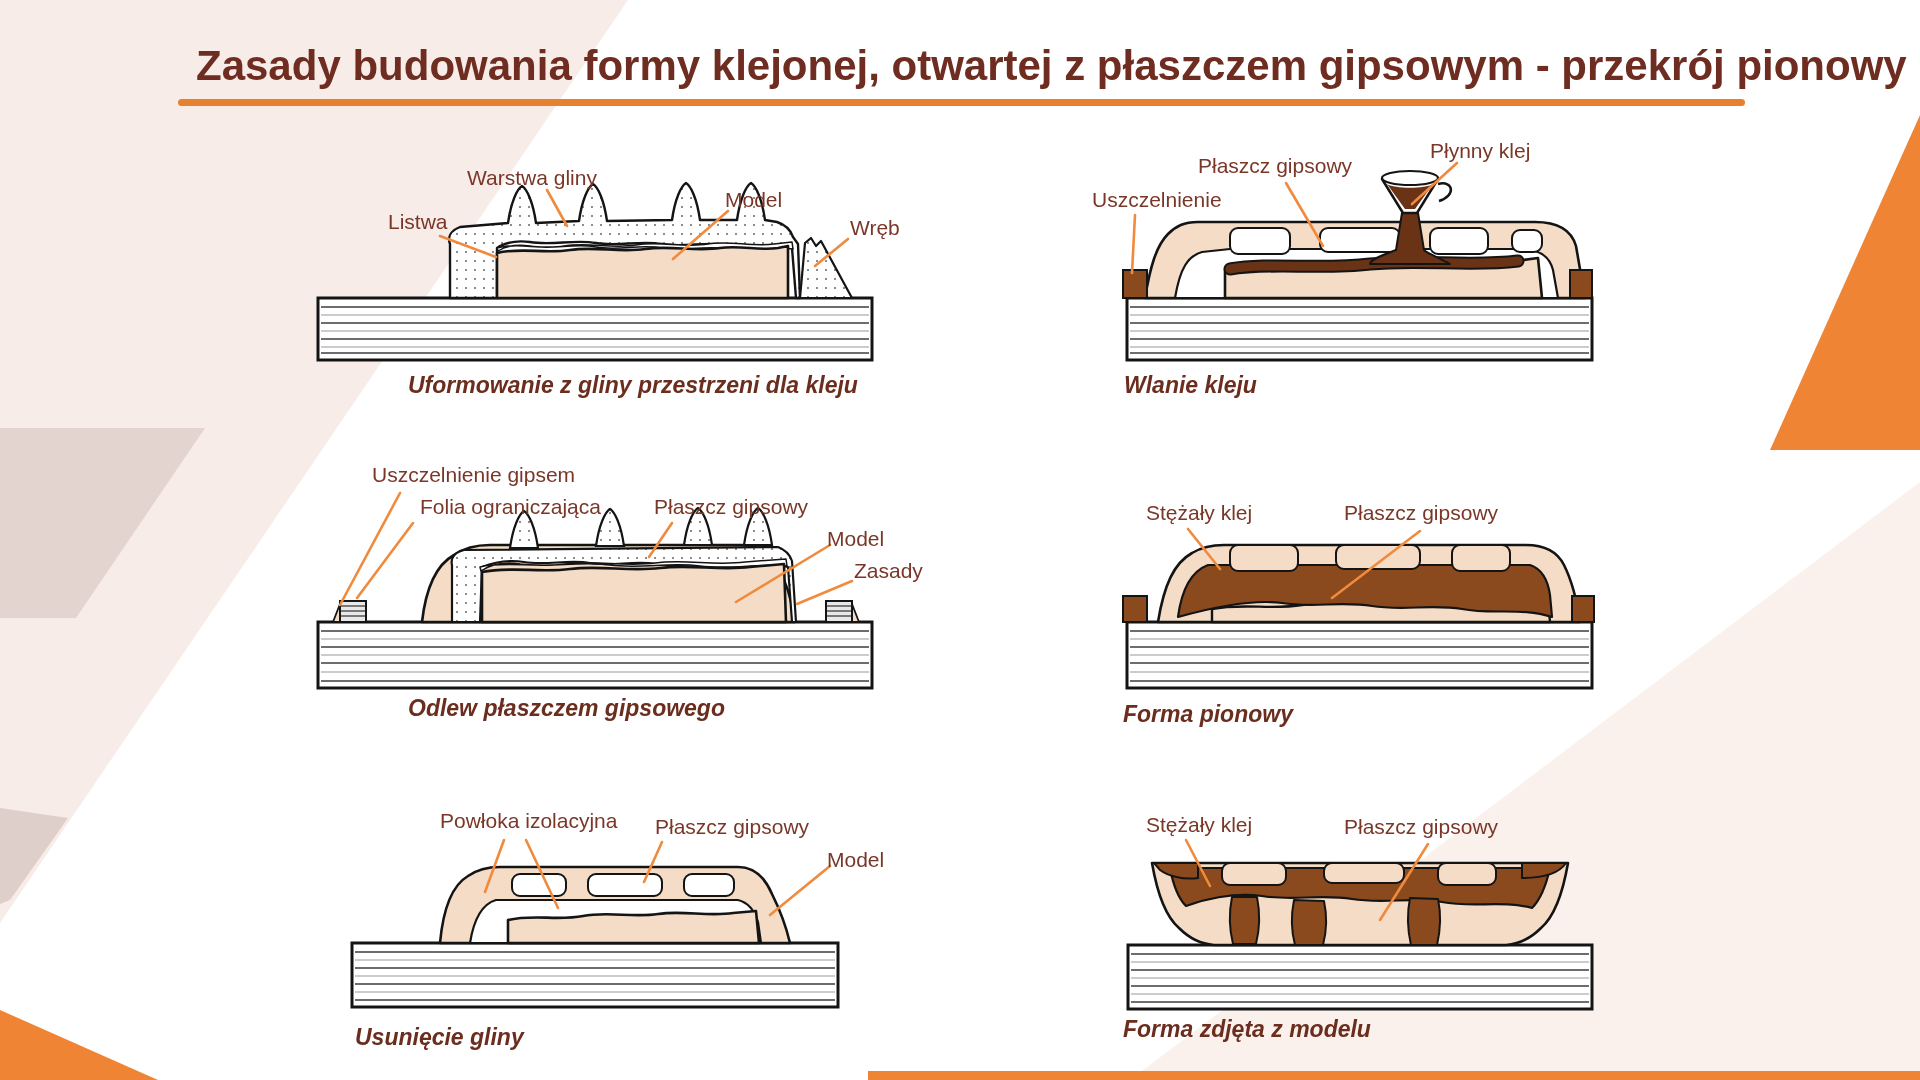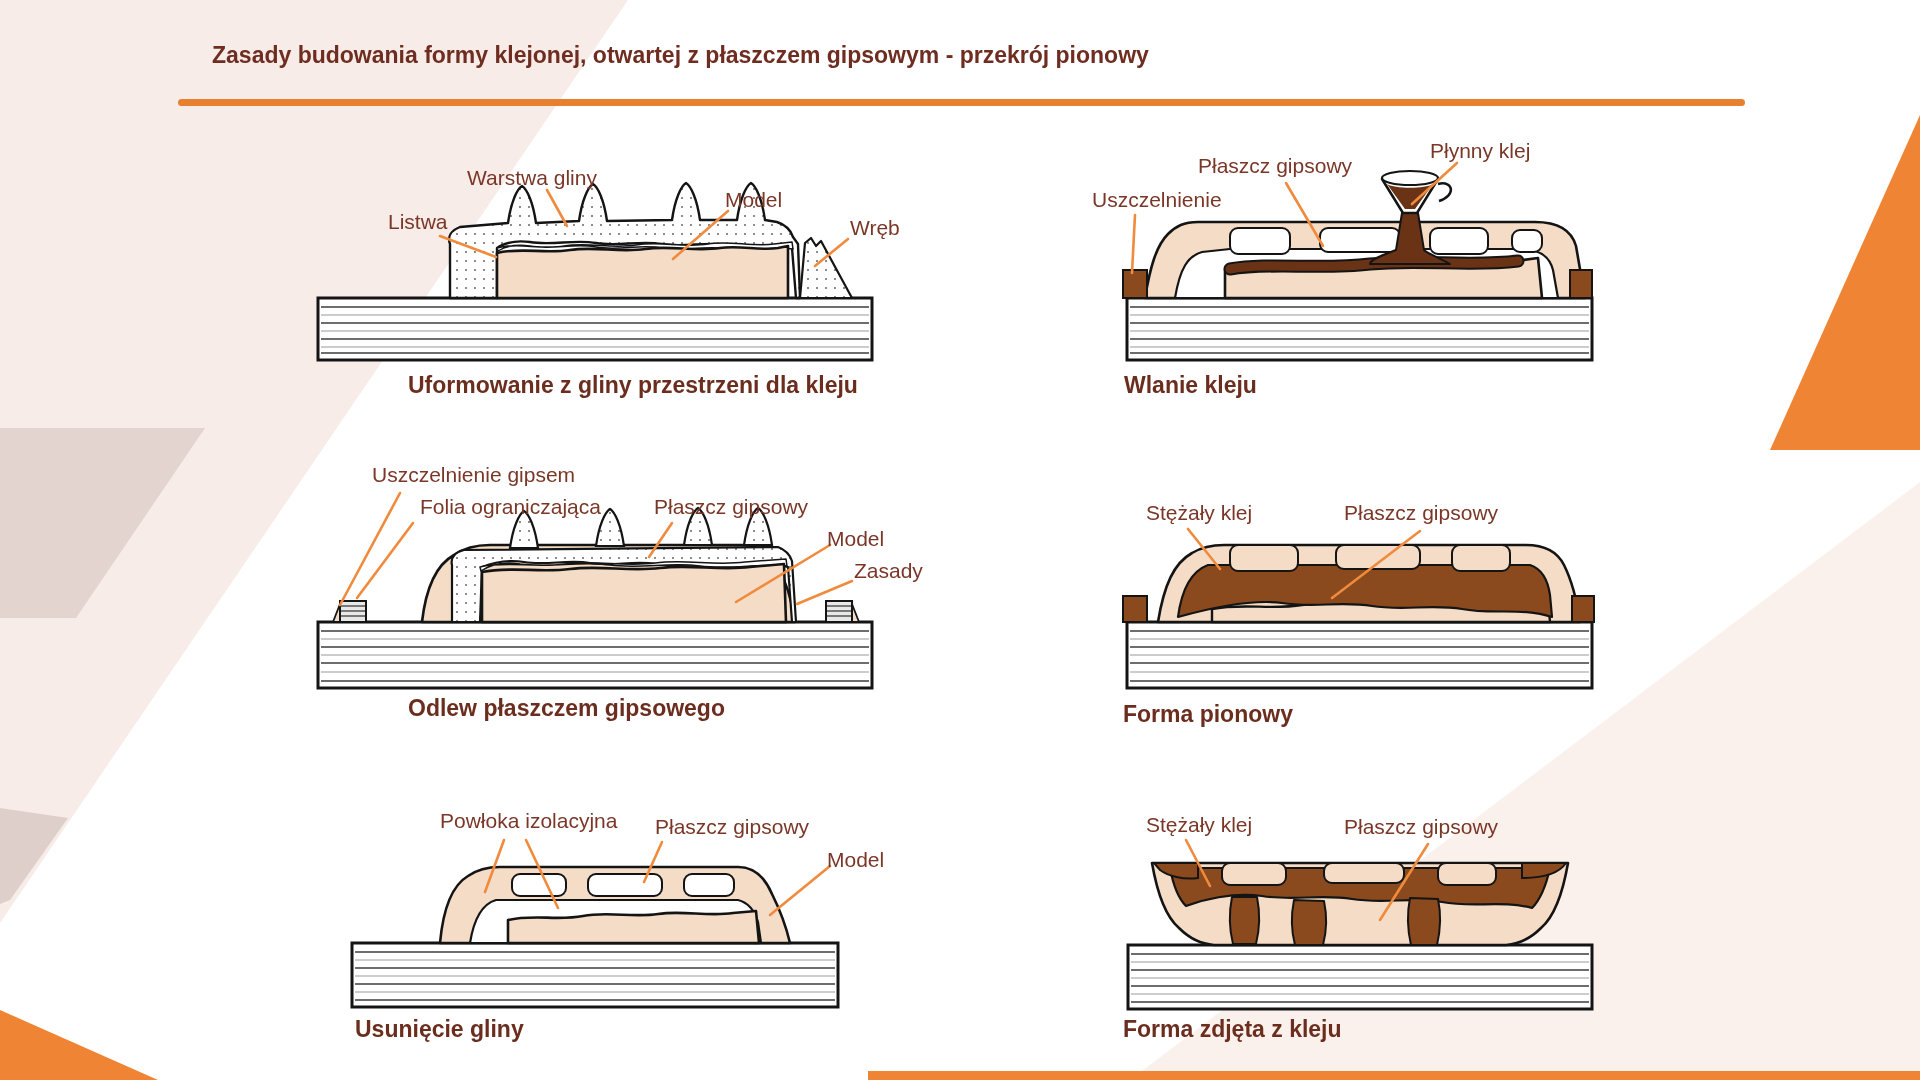--- a/index.html
+++ b/index.html
@@ -6,39 +6,39 @@
   body{width:1920px;height:1080px;position:relative;overflow:hidden;background:#ffffff;
        font-family:"Liberation Sans",sans-serif;}
   .bg{position:absolute;left:0;top:0;width:1920px;height:1080px;}
   #bg-pink-tl{background:#f7ece8;clip-path:polygon(0 0,628px 0,0 923px);}
   #bg-mauve-mid{background:#e3d4d0;clip-path:polygon(0 428px,205px 428px,76px 618px,0 618px);}
   #bg-mauve-tip{background:#dfcfcb;clip-path:polygon(0 808px,68px 818px,10px 900px,0 904px);}
   #bg-orange-bl{background:#ef8435;clip-path:polygon(0 1010px,158px 1080px,0 1080px);}
   #bg-pink-br{background:#faf1ed;clip-path:polygon(1130px 1080px,1920px 482px,1920px 1080px);}
   #bg-orange-right{background:#ef8435;clip-path:polygon(1920px 115px,1920px 450px,1770px 450px);}
   #bg-orange-bottom{background:#ef8435;clip-path:polygon(868px 1071px,1920px 1071px,1920px 1080px,868px 1080px);}
-  #page-title{position:absolute;left:212px;top:42px;font-size:23px;font-weight:700;
+  #page-title{position:absolute;left:196px;top:42px;font-size:42px;font-weight:700;
       color:#6e2d20;white-space:nowrap;}
   #title-rule{position:absolute;left:178px;top:99px;width:1567px;height:7px;
       background:#e8812f;border-radius:4px;}
   .panel{position:absolute;}
   .panel svg{position:absolute;left:0;top:0;}
   .lbl{position:absolute;font-size:21px;color:#7a3728;white-space:nowrap;}
-  .cap{position:absolute;font-size:23px;font-weight:bold;color:#6b2d1e;white-space:nowrap;text-align:center;}
+  .cap{position:absolute;font-size:23px;font-weight:bold;font-style:italic;color:#6b2d1e;white-space:nowrap;text-align:center;}
   #p1{left:300px;top:140px;width:620px;height:268px;}
   #p2{left:1080px;top:118px;width:640px;height:292px;}
   #p3{left:300px;top:455px;width:620px;height:280px;}
   #p4{left:1080px;top:455px;width:640px;height:280px;}
   #p5{left:300px;top:770px;width:620px;height:280px;}
   #p6{left:1080px;top:770px;width:640px;height:280px;}
   #l10{left:88px;top:70px}#l11{left:167px;top:26px}#l12{left:425px;top:48px}#l13{left:550px;top:76px}#c1{left:108px;top:232px}
   #l20{left:12px;top:70px}#l21{left:118px;top:36px}#l22{left:350px;top:21px}#c2{left:44px;top:254px}
   #l30{left:72px;top:8px}#l31{left:120px;top:40px}#l32{left:354px;top:40px}#l33{left:527px;top:72px}#l34{left:554px;top:104px}#c3{left:108px;top:240px}
   #l40{left:66px;top:46px}#l41{left:264px;top:46px}#c4{left:43px;top:246px}
-  #l50{left:140px;top:39px}#l51{left:355px;top:45px}#l52{left:527px;top:78px}#c5{left:55px;top:246px}
+  #l50{left:140px;top:39px}#l51{left:355px;top:45px}#l52{left:527px;top:78px}#c5{left:55px;top:254px}
   #l60{left:66px;top:43px}#l61{left:264px;top:45px}#c6{left:43px;top:246px}
 </style>
 </head>
 <body>
 
 <div class="bg" id="bg-pink-tl"></div>
 <div class="bg" id="bg-mauve-mid"></div>
 <div class="bg" id="bg-mauve-tip"></div>
 <div class="bg" id="bg-orange-bl"></div>
 <div class="bg" id="bg-pink-br"></div>
@@ -344,14 +344,14 @@
       <path d="M74,93 L118,93 L118,108 C103,110 88,106 80,100 Z"></path>
       <path d="M442,93 L486,93 C480,102 468,108 442,108 Z"></path>
     </g>
     <g stroke="#f08a3d" stroke-width="2.6" stroke-linecap="round">
       <line x1="106" y1="70" x2="130" y2="116"></line>
       <line x1="348" y1="74" x2="300" y2="150"></line>
     </g>
   </svg>
   <div class="lbl" id="l60">Stężały klej</div>
   <div class="lbl" id="l61">Płaszcz gipsowy</div>
-  <div class="cap" id="c6">Forma zdjęta z kleju</div>
+  <div class="cap" id="c6">Forma zdjęta z modelu</div>
 </div>
 
 </body></html>

